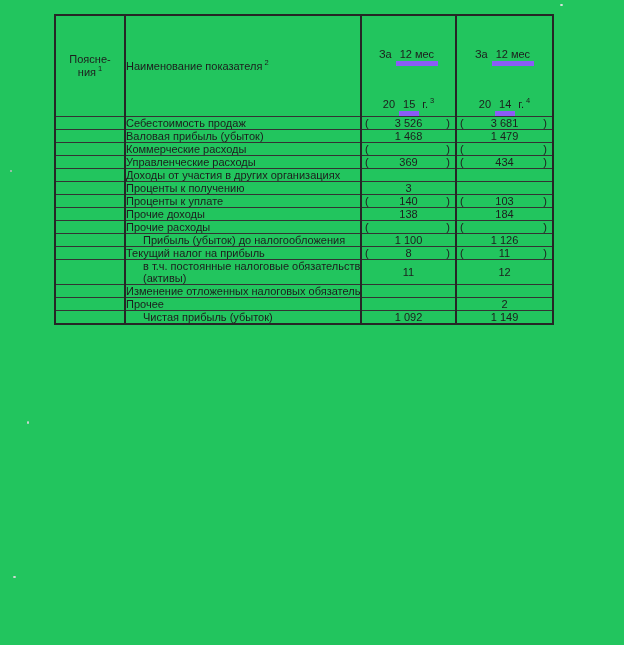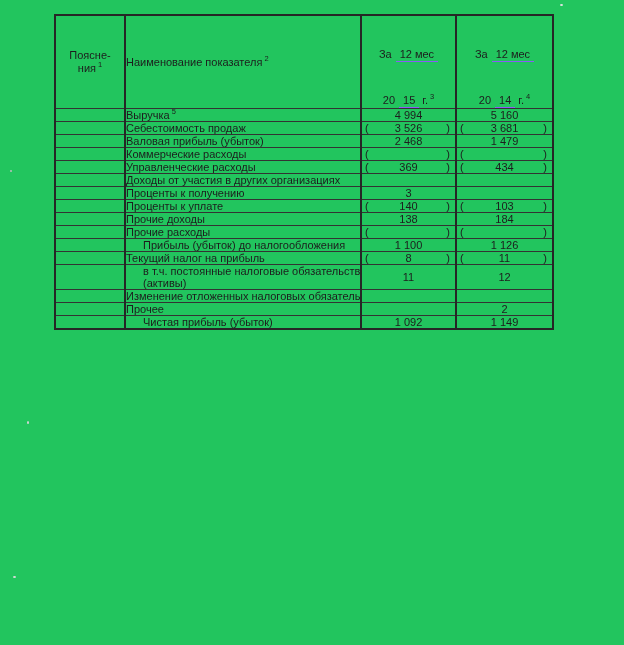--- a/index.html
+++ b/index.html
@@ -51,21 +51,21 @@
     line-height: 12px;
     vertical-align: middle;
     overflow: hidden;
   }
   td.c-val .po { position: absolute; left: 3px; top: 50%; transform: translateY(-50%); }
   td.c-val .pc { position: absolute; right: 5px; top: 50%; transform: translateY(-50%); }
   sup { font-size: 7.5px; vertical-align: super; line-height: 0; margin-left: 2px; }
   .hl { line-height: 14px; white-space: nowrap; }
   .u {
     display: inline-block;
-    border-bottom: 1px solid #8b5cf6;
+    border-bottom: 5px solid #8b5cf6;
     padding: 0 4px;
     margin-left: 4px;
     line-height: 13px;
     margin-top: 32px;
   }
   .uy { margin-right: 3px; }
   .speck { position: absolute; border-radius: 50%; }
 </style>
 </head>
 <body>
@@ -94,34 +94,28 @@
         </th>
         <th class="c-val">
           <div class="hl"><span>За</span><span class="u">12 мес</span></div>
           <div class="hl"><span>20</span><span class="u uy">14</span><span>г.</span><sup>4</sup></div>
         </th>
       </tr>
     </thead>
     <tbody>
       <tr>
         <td class="c-exp"></td>
-        <td class="c-name"><span>Выручка</span><sup>5</sup></td>
-        <td class="c-val"><span class="po"></span><span>4 994</span><span class="pc"></span></td>
-        <td class="c-val"><span class="po"></span><span>5 160</span><span class="pc"></span></td>
-      </tr>
-      <tr>
-        <td class="c-exp"></td>
         <td class="c-name"><span>Себестоимость продаж</span></td>
         <td class="c-val"><span class="po">(</span><span>3 526</span><span class="pc">)</span></td>
         <td class="c-val"><span class="po">(</span><span>3 681</span><span class="pc">)</span></td>
       </tr>
       <tr>
         <td class="c-exp"></td>
         <td class="c-name"><span>Валовая прибыль (убыток)</span></td>
-        <td class="c-val"><span class="po"></span><span>2 468</span><span class="pc"></span></td>
+        <td class="c-val"><span class="po"></span><span>1 468</span><span class="pc"></span></td>
         <td class="c-val"><span class="po"></span><span>1 479</span><span class="pc"></span></td>
       </tr>
       <tr>
         <td class="c-exp"></td>
         <td class="c-name"><span>Коммерческие расходы</span></td>
         <td class="c-val"><span class="po">(</span><span></span><span class="pc">)</span></td>
         <td class="c-val"><span class="po">(</span><span></span><span class="pc">)</span></td>
       </tr>
       <tr>
         <td class="c-exp"></td>

